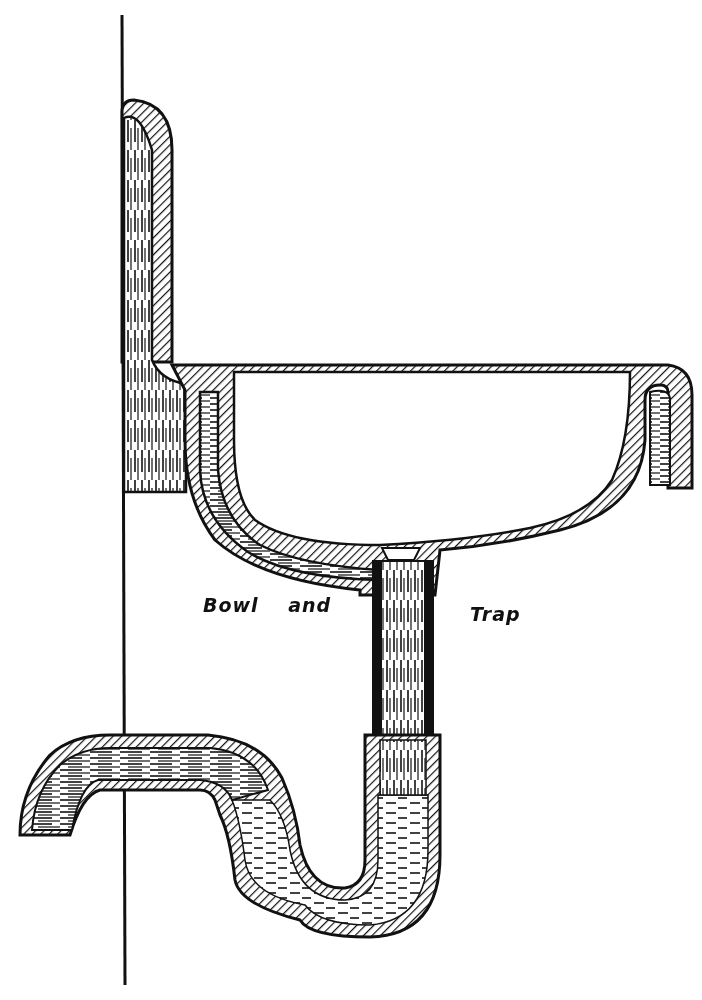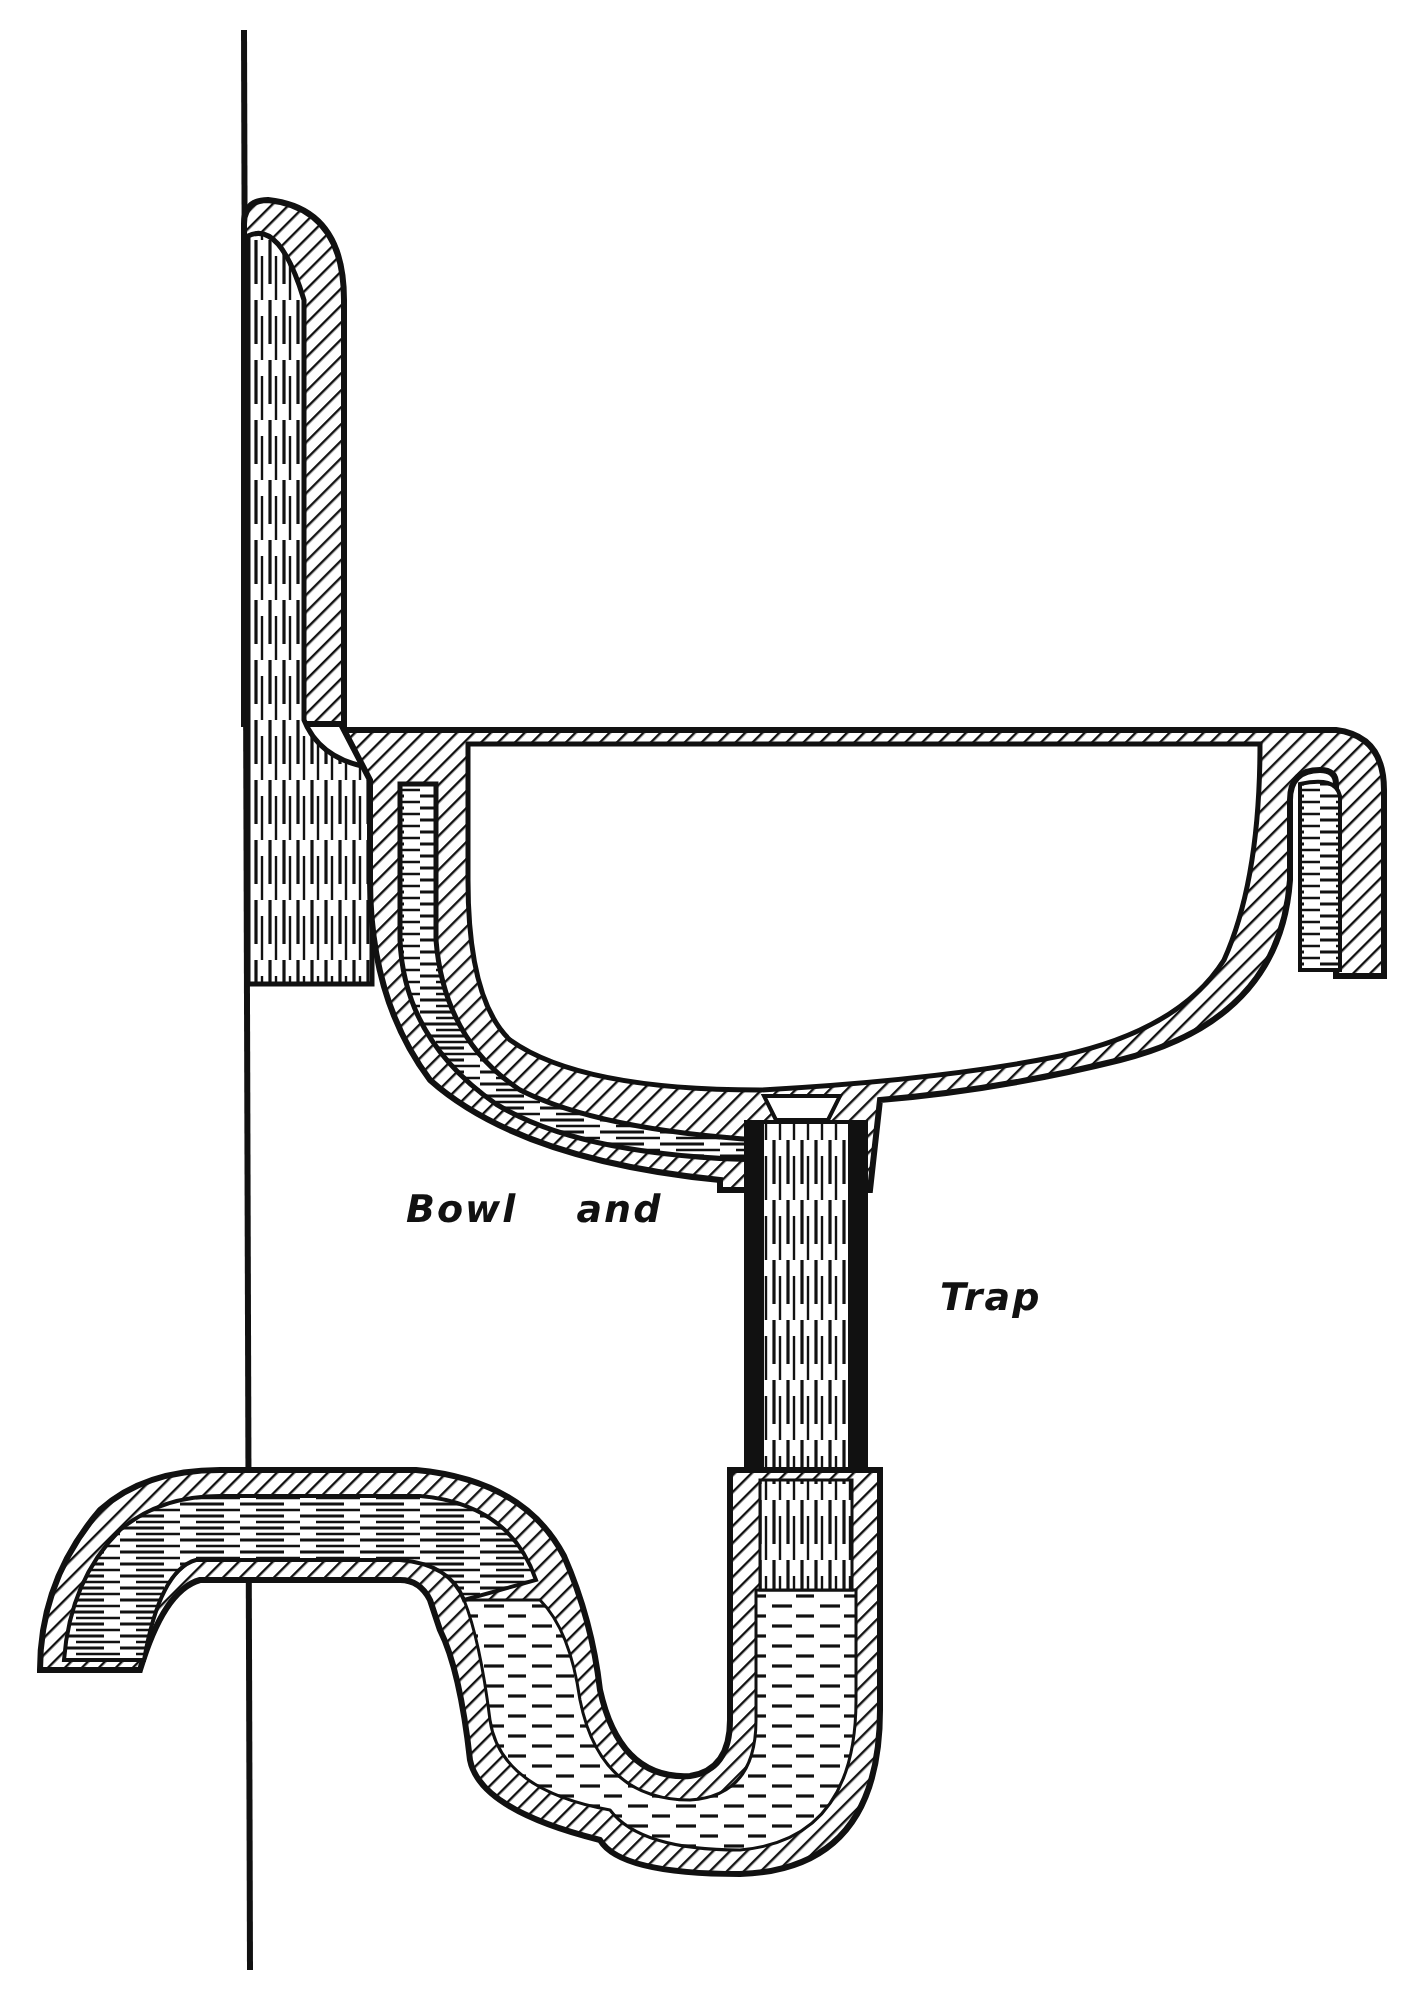--- a/index.html
+++ b/index.html
@@ -62,13 +62,13 @@
 
     <path d="M378,795 L428,795 L428,850 Q428,920 370,925 Q320,925 305,905 Q250,895 245,860 Q240,820 232,800 L270,800 Q285,815 290,850 Q300,900 345,900 Q378,898 378,860 Z" fill="url(#water)" stroke="#111" stroke-width="1.5"></path>
 
     <rect x="380" y="740" width="46" height="55" fill="url(#woodv)" stroke="#111" stroke-width="1.5"></rect>
 
     <path d="M32,830 Q35,790 60,765 Q80,748 110,748 L210,748 Q255,752 268,790 L232,800 Q225,782 200,780 L98,780 Q80,785 72,830 Z" fill="url(#woodh)" stroke="#111" stroke-width="2"></path>
   </g>
 </svg>
 
 <div class="label" style="left:203px; top:594px; word-spacing:22px;">Bowl and</div>
-<div class="label" style="left:470px; top:638px;">Trap</div>
+<div class="label" style="left:470px; top:603px;">Trap</div>
 
 </body></html>

